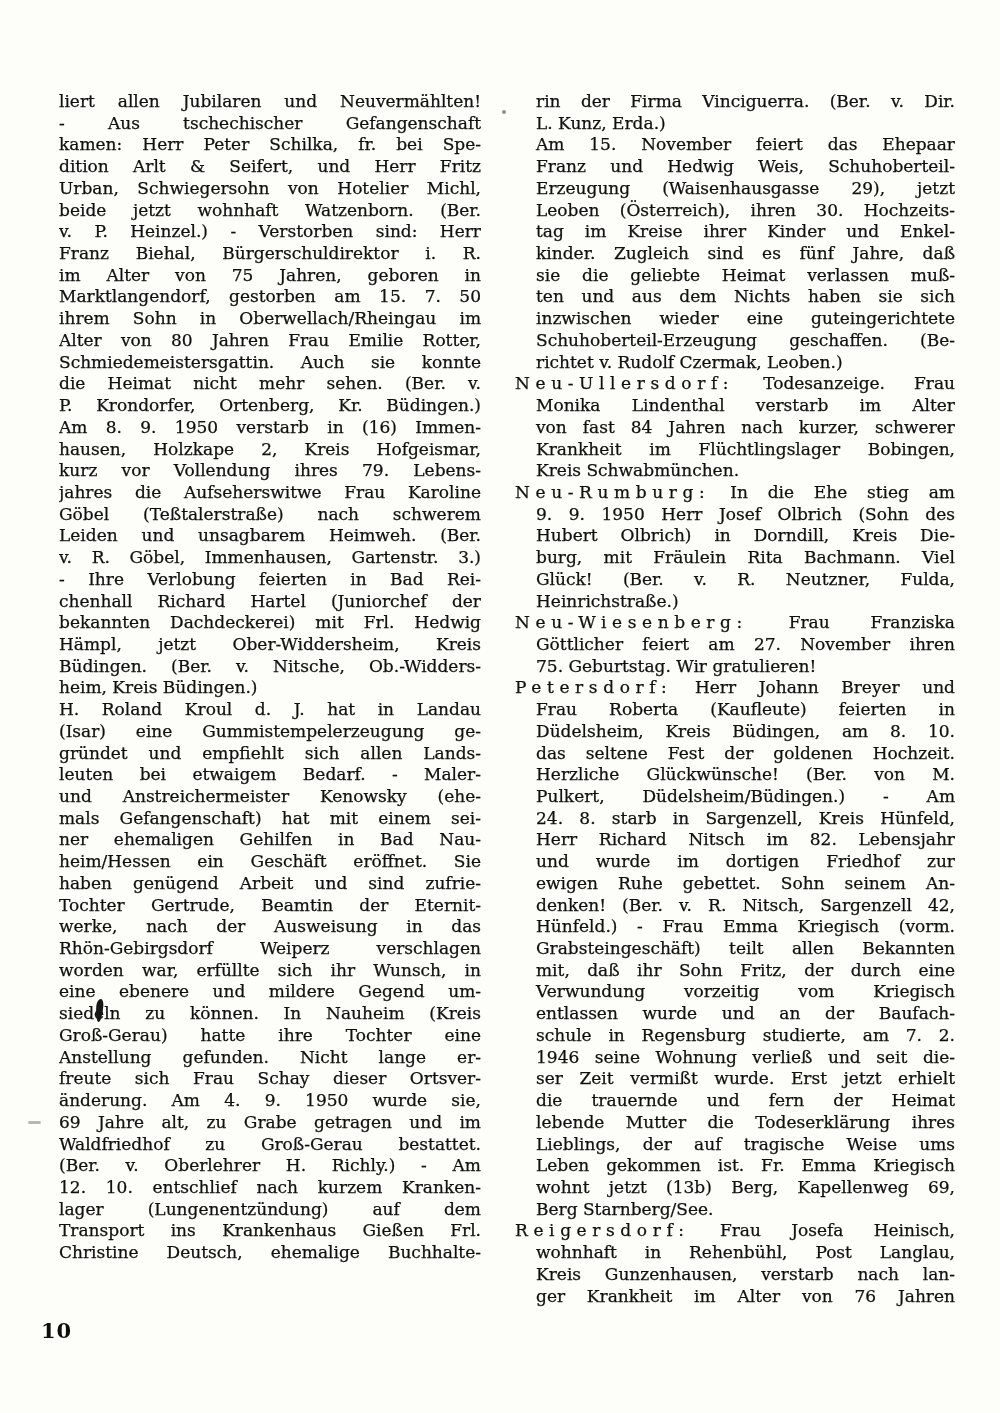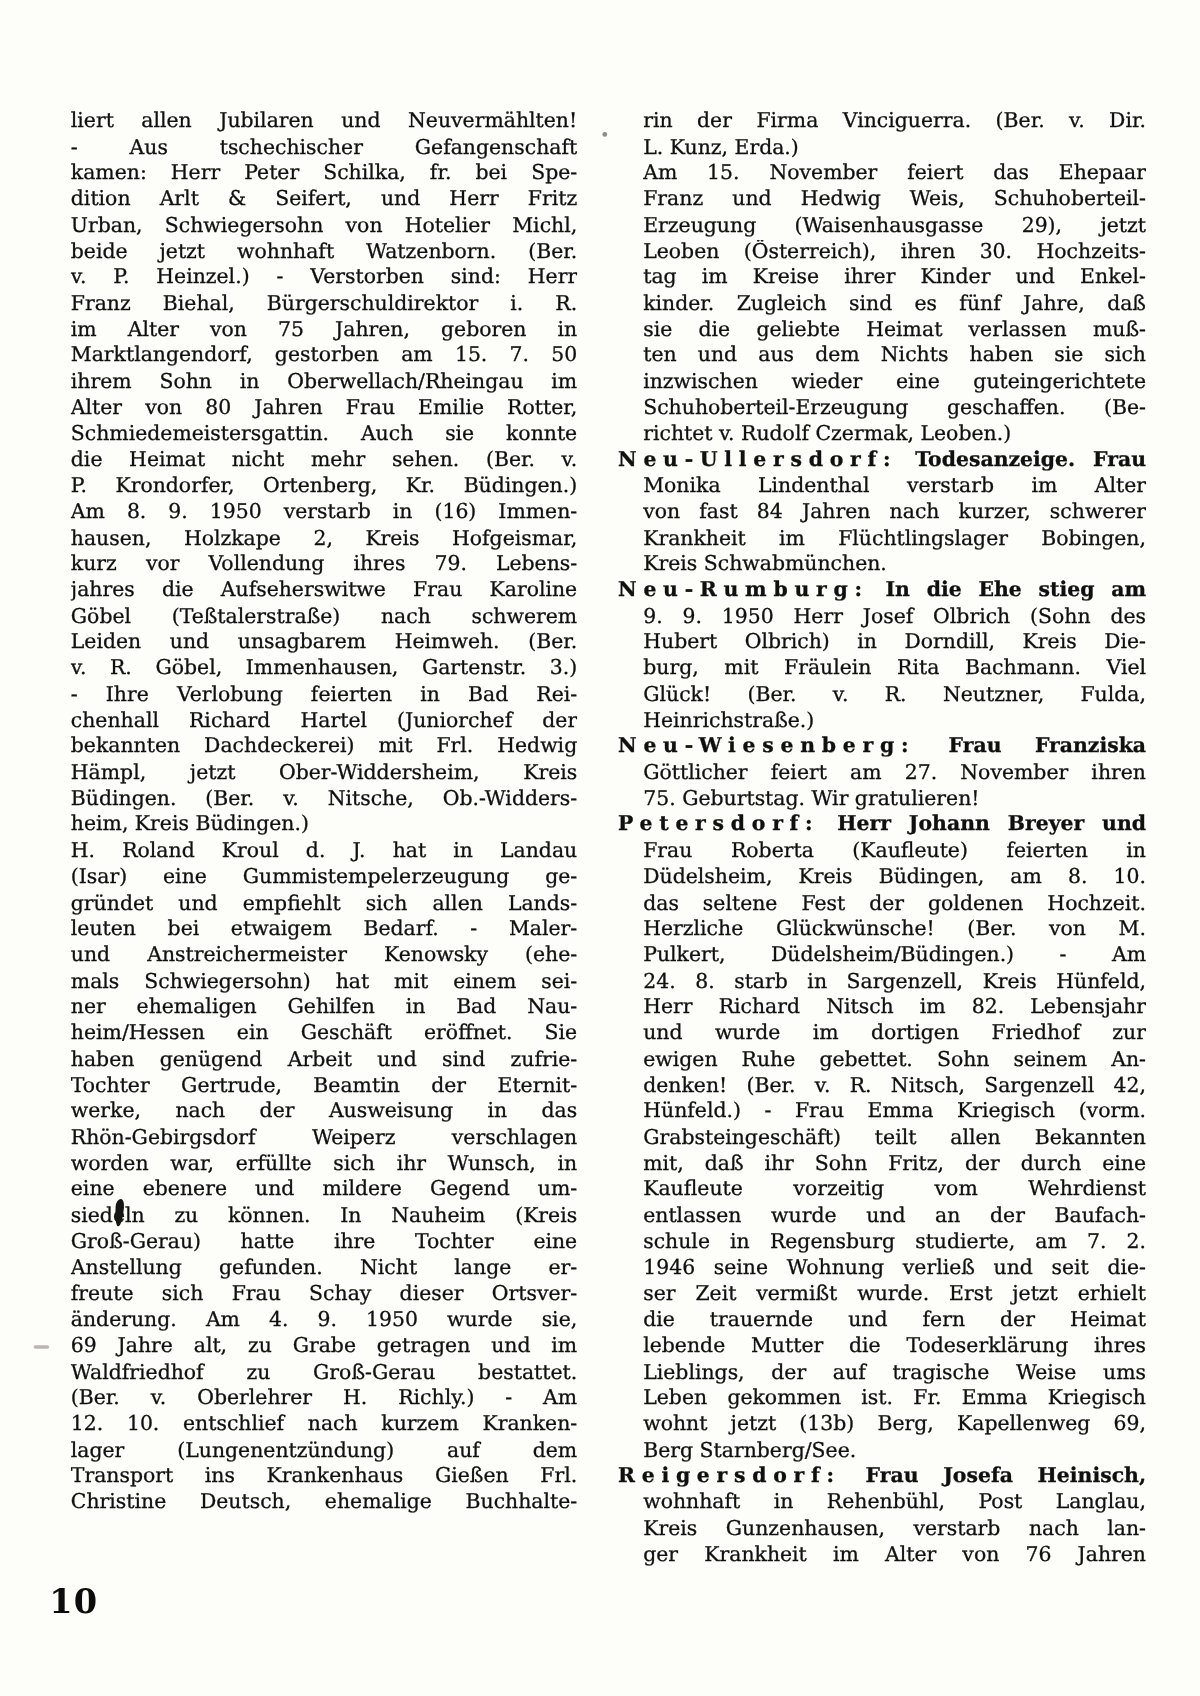--- a/index.html
+++ b/index.html
@@ -30,27 +30,27 @@
     height: 21.72px;
     overflow: hidden;
     white-space: nowrap;
     text-align: justify;
     text-align-last: justify;
   }
   
   .line { white-space: normal; }
   .line.final { text-align-last: left; }
   .col-right .line { padding-left: 21px; }
-  .col-right .line.has-heading { padding-left: 0; font-weight: bold; }
+  .col-right .line.has-heading { padding-left: 0; }
   .place-heading { letter-spacing: 0.33em; }
   .page-number {
     position: absolute;
     left: 41px;
     top: 1318px;
-    font-size: 28px;
+    font-size: 21px;
     font-weight: bold;
     letter-spacing: 1px;
     color: #0c0c0c;
   }
   .ink-smudge {
     position: absolute;
     left: 96px;
     top: 999px;
     width: 7px;
     height: 23px;
@@ -108,21 +108,21 @@
       <div class="line">chenhall Richard Hartel (Juniorchef der</div>
       <div class="line">bekannten Dachdeckerei) mit Frl. Hedwig</div>
       <div class="line">Hämpl, jetzt Ober-Widdersheim, Kreis</div>
       <div class="line">Büdingen. (Ber. v. Nitsche, Ob.-Widders-</div>
       <div class="line final">heim, Kreis Büdingen.)</div>
       <div class="line">H. Roland Kroul d. J. hat in Landau</div>
       <div class="line">(Isar) eine Gummistempelerzeugung ge-</div>
       <div class="line">gründet und empfiehlt sich allen Lands-</div>
       <div class="line">leuten bei etwaigem Bedarf. - Maler-</div>
       <div class="line">und Anstreichermeister Kenowsky (ehe-</div>
-      <div class="line">mals Schwiegersohn) hat mit einem sei-</div>
+      <div class="line">mals Gefangenschaft) hat mit einem sei-</div>
       <div class="line">ner ehemaligen Gehilfen in Bad Nau-</div>
       <div class="line">heim/Hessen ein Geschäft eröffnet. Sie</div>
       <div class="line">haben genügend Arbeit und sind zufrie-</div>
       <div class="line">Tochter Gertrude, Beamtin der Eternit-</div>
       <div class="line">werke, nach der Ausweisung in das</div>
       <div class="line">Rhön-Gebirgsdorf Weiperz verschlagen</div>
       <div class="line">worden war, erfüllte sich ihr Wunsch, in</div>
       <div class="line">eine ebenere und mildere Gegend um-</div>
       <div class="line">siedeln zu können. In Nauheim (Kreis</div>
       <div class="line">Groß-Gerau) hatte ihre Tochter eine</div>
@@ -172,21 +172,21 @@
       <div class="line">Herzliche Glückwünsche! (Ber. von M.</div>
       <div class="line">Pulkert, Düdelsheim/Büdingen.) - Am</div>
       <div class="line">24. 8. starb in Sargenzell, Kreis Hünfeld,</div>
       <div class="line">Herr Richard Nitsch im 82. Lebensjahr</div>
       <div class="line">und wurde im dortigen Friedhof zur</div>
       <div class="line">ewigen Ruhe gebettet. Sohn seinem An-</div>
       <div class="line">denken! (Ber. v. R. Nitsch, Sargenzell 42,</div>
       <div class="line">Hünfeld.) - Frau Emma Kriegisch (vorm.</div>
       <div class="line">Grabsteingeschäft) teilt allen Bekannten</div>
       <div class="line">mit, daß ihr Sohn Fritz, der durch eine</div>
-      <div class="line">Kaufleute vorzeitig vom Wehrdienst</div>
+      <div class="line">Verwundung vorzeitig vom Kriegisch</div>
       <div class="line">entlassen wurde und an der Baufach-</div>
       <div class="line">schule in Regensburg studierte, am 7. 2.</div>
       <div class="line">1946 seine Wohnung verließ und seit die-</div>
       <div class="line">ser Zeit vermißt wurde. Erst jetzt erhielt</div>
       <div class="line">die trauernde und fern der Heimat</div>
       <div class="line">lebende Mutter die Todeserklärung ihres</div>
       <div class="line">Lieblings, der auf tragische Weise ums</div>
       <div class="line">Leben gekommen ist. Fr. Emma Kriegisch</div>
       <div class="line">wohnt jetzt (13b) Berg, Kapellenweg 69,</div>
       <div class="line final">Berg Starnberg/See.</div>

